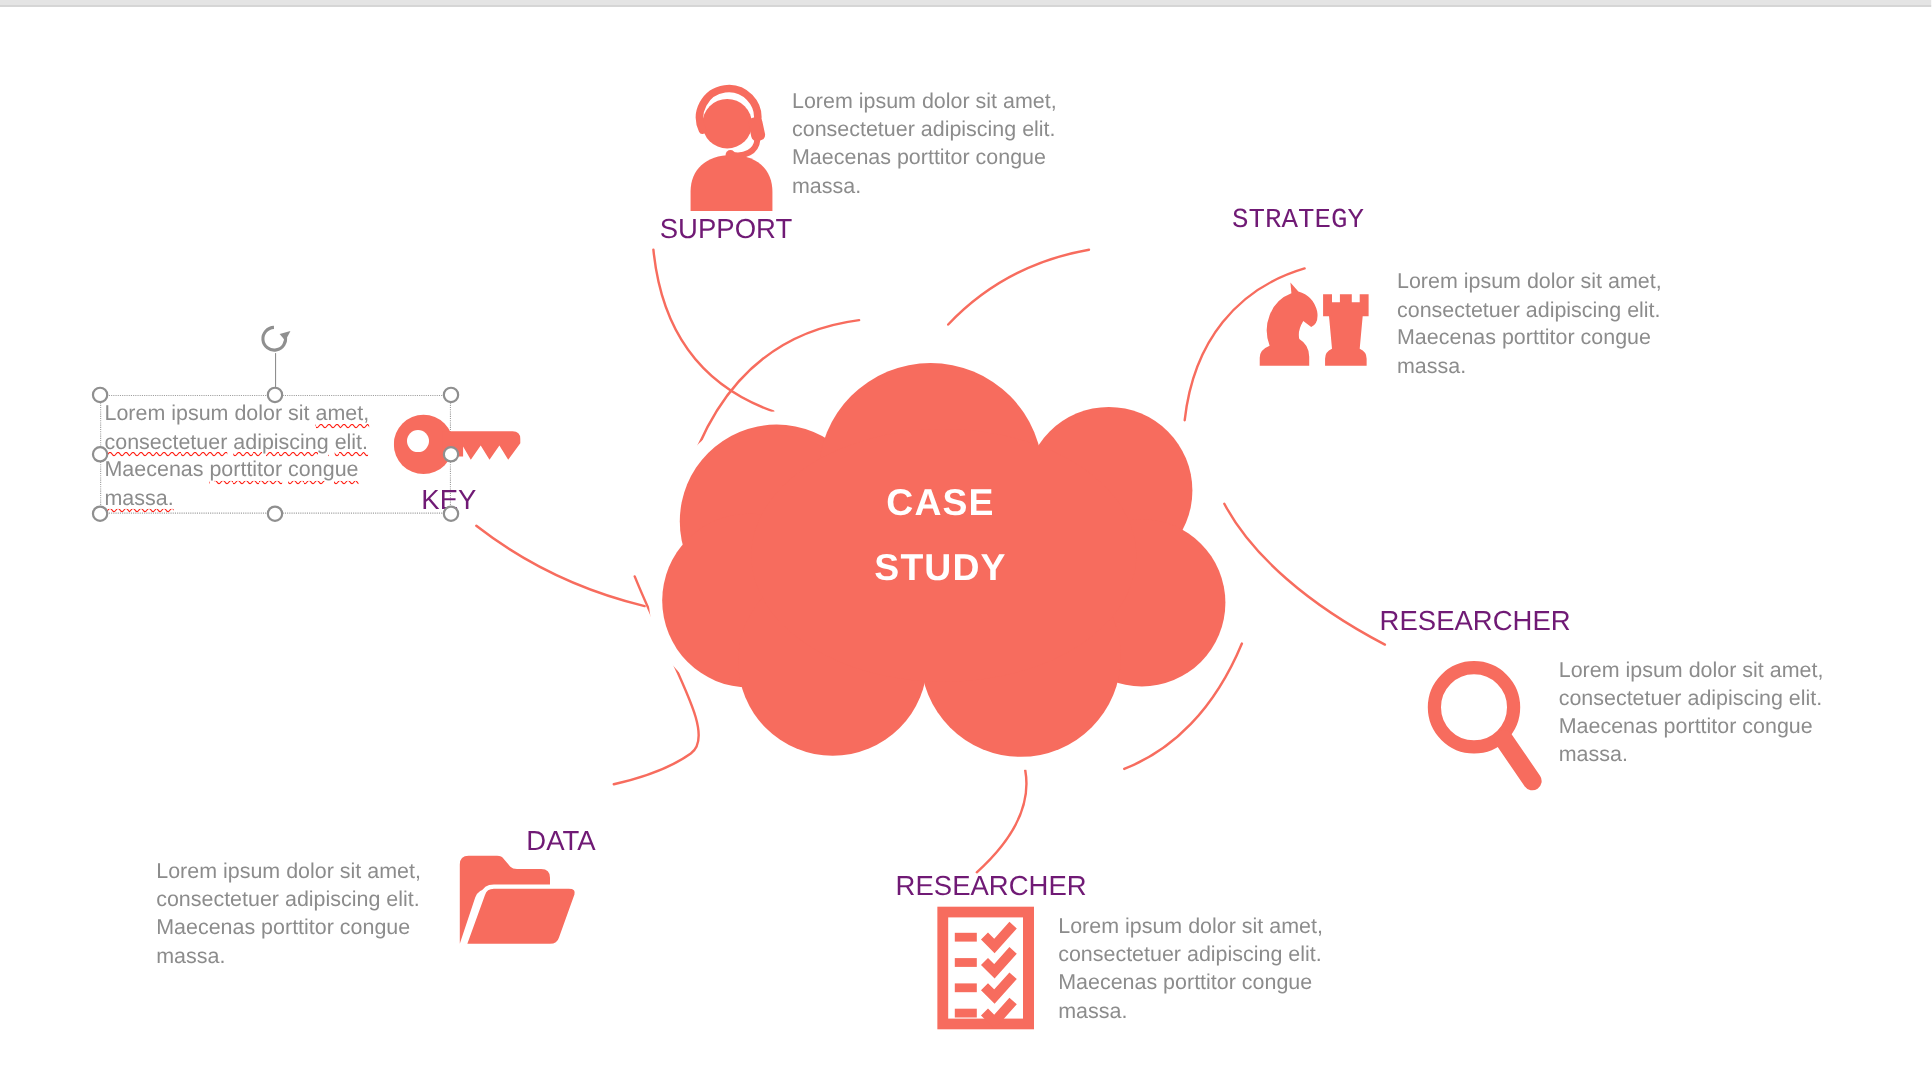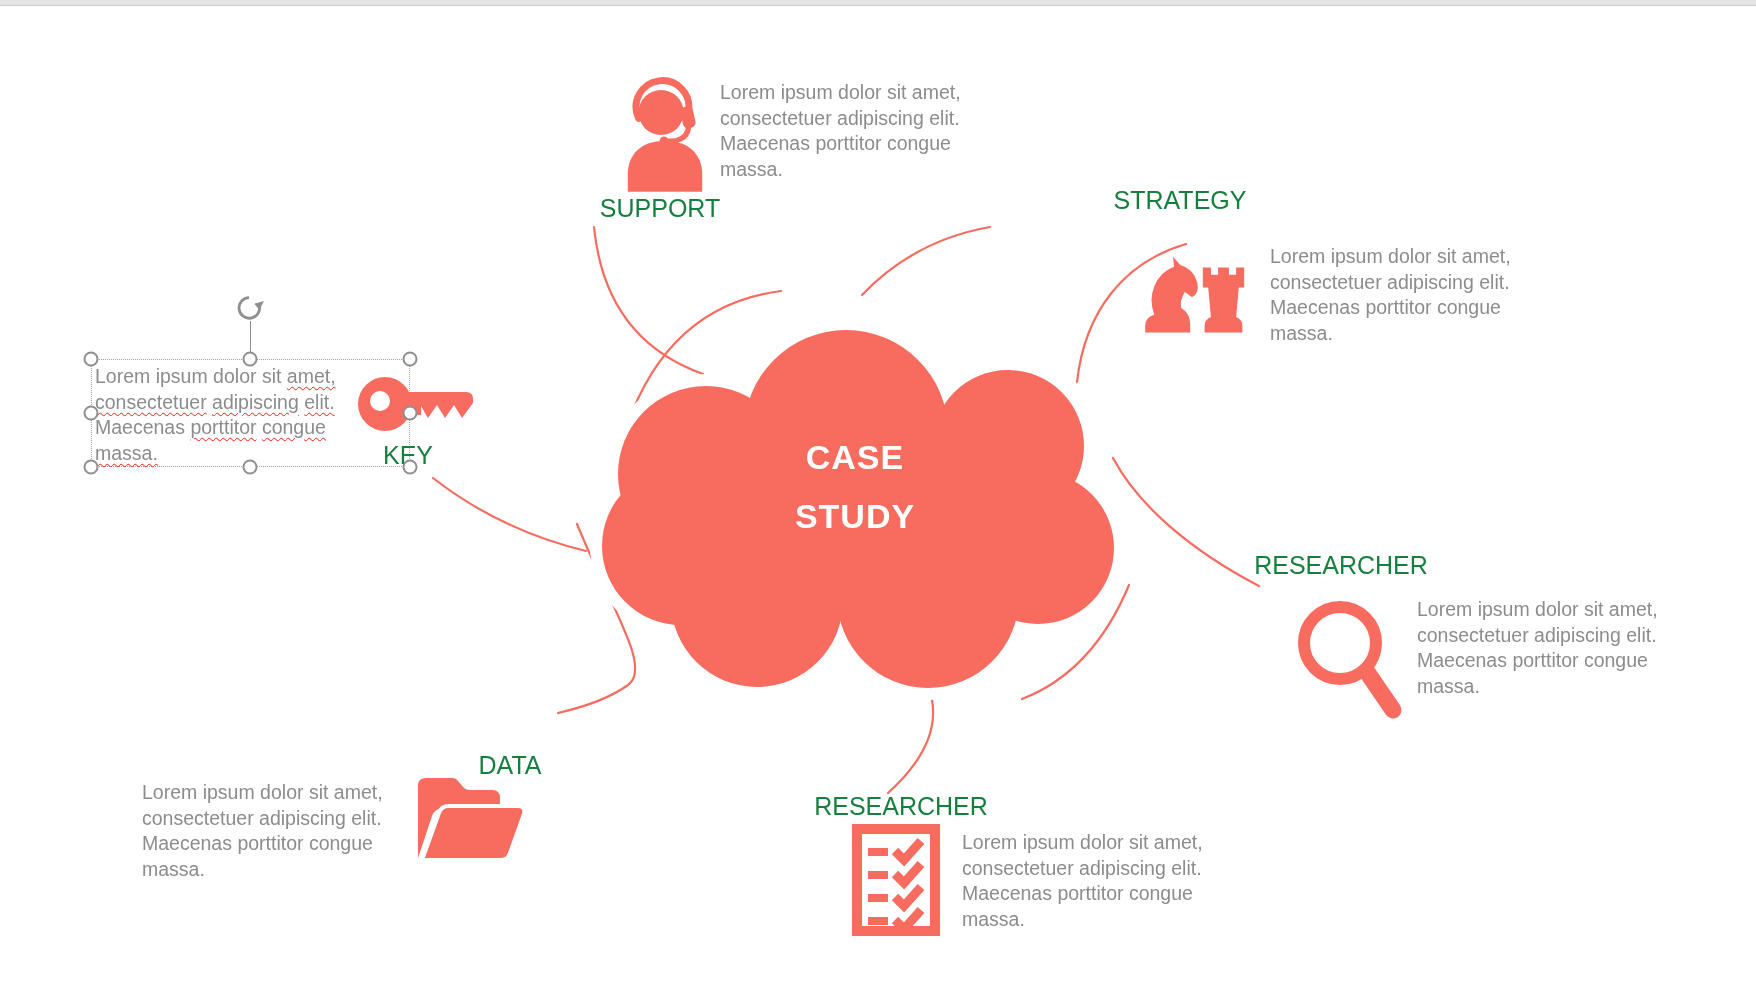--- a/index.html
+++ b/index.html
@@ -4,21 +4,21 @@
 <style>
   html,body{margin:0;padding:0;background:#fff;}
   .canvas{position:relative;width:1756px;height:993px;overflow:hidden;background:#ffffff;
           font-family:"Liberation Sans", sans-serif;}
   .topbar{position:absolute;left:0;top:0;width:1756px;height:5px;background:#e4e4e4;
           border-bottom:1px solid #c6c6c6;}
   .art{position:absolute;left:0;top:0;z-index:1;}
   .cloud-title{position:absolute;left:855px;top:428px;transform:translateX(-50%);z-index:2;
                color:#ffffff;font-size:34px;font-weight:bold;line-height:59px;text-align:center;
                letter-spacing:1px;white-space:pre-line;}
-  .branch-label{position:absolute;transform:translateX(-50%);z-index:5;color:#15803d;
+  .branch-label{position:absolute;transform:translateX(-50%);z-index:5;color:#701a75;
                 font-size:25px;line-height:26px;white-space:nowrap;}
   .body-text{position:absolute;z-index:3;color:#8c8c8c;font-size:19.5px;line-height:25.5px;
              white-space:pre-line;}
   .icon{position:absolute;z-index:4;}
   .sel-border{position:absolute;left:91px;top:359px;width:319px;height:108px;z-index:2;
               border:1px dotted #9e9e9e;box-sizing:border-box;}
   .sel-text{position:absolute;left:95px;top:364px;z-index:2;color:#8c8c8c;font-size:19.5px;
             line-height:25.5px;}
   .sel-text div{white-space:pre;}
   .sq{text-decoration:underline wavy #ff1d12 1px;text-underline-offset:3px;}
@@ -78,21 +78,21 @@
     <rect x="65" y="31" width="13" height="22" rx="5" fill="#f76c5e" transform="rotate(-12 71 42)"></rect>
     <path d="M72,52 C71,63 60,68 49,66" fill="none" stroke="#f76c5e" stroke-width="5.5" stroke-linecap="round"></path>
     <circle cx="47" cy="66" r="4.5" fill="#f76c5e"></circle>
   </svg>
   <div class="branch-label" style="left:660px;top:195px;">SUPPORT</div>
   <div class="body-text" style="left:720px;top:80px;">Lorem ipsum dolor sit amet,
 consectetuer adipiscing elit.
 Maecenas porttitor congue
 massa.</div>
 
-  <div class="branch-label" style="left:1180px;top:187px;">STRATEGY</div>
+  <div class="branch-label" style="left:1180px;top:187px;font-family:Liberation Mono, monospace;">STRATEGY</div>
   <svg class="icon" style="left:1138px;top:246px;" width="108" height="90" viewBox="0 0 120 100">
     <path d="M8,96 L8,88 Q8,80 18,76 Q12,60 18,45 Q24,29 40,23 L39,12 L47,21 Q62,25 66,41 Q68,53 60,57 L52,51 Q46,61 48,69 Q58,75 58,87 L58,96 Z" fill="#f76c5e"></path>
     <path d="M74,96 L74,89 Q74,82 81,79 L78,46 L72,46 L72,24 L81,24 L81,32 L89,32 L89,24 L101,24 L101,32 L109,32 L109,24 L118,24 L118,46 L112,46 L109,79 Q116,82 116,89 L116,96 Z" fill="#f76c5e"></path>
   </svg>
   <div class="body-text" style="left:1270px;top:244px;">Lorem ipsum dolor sit amet,
 consectetuer adipiscing elit.
 Maecenas porttitor congue
 massa.</div>
 
   <div class="sel-border"></div>

